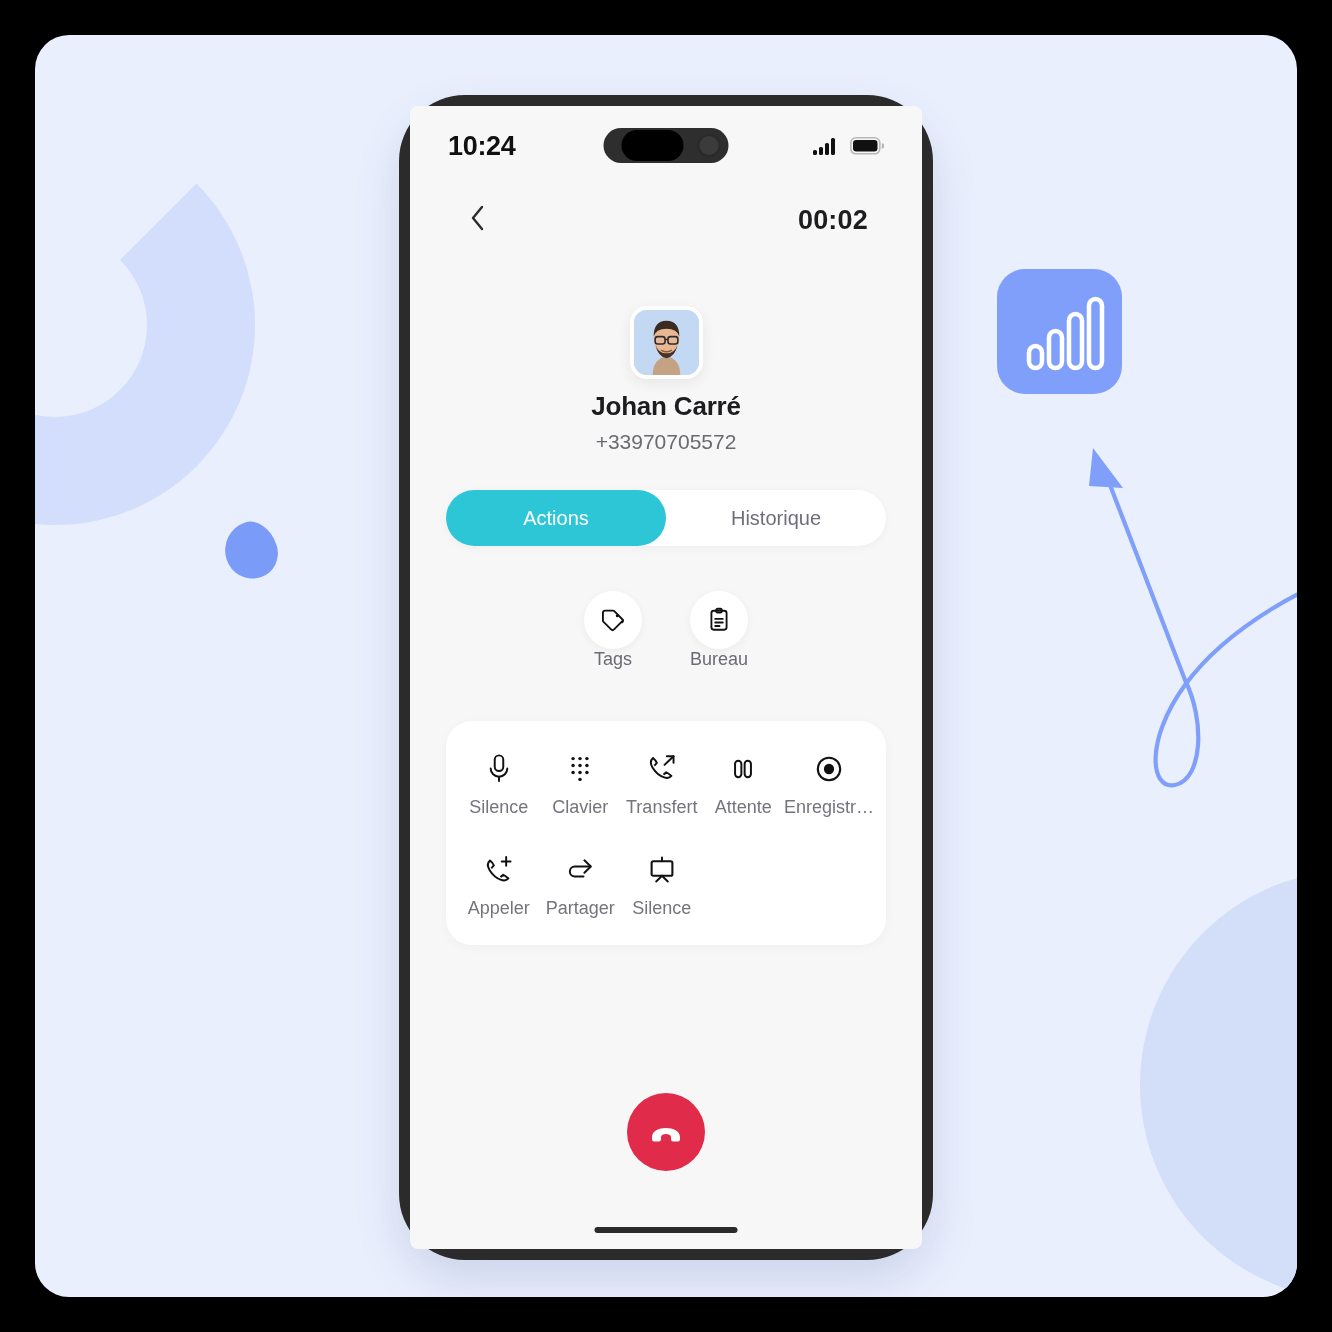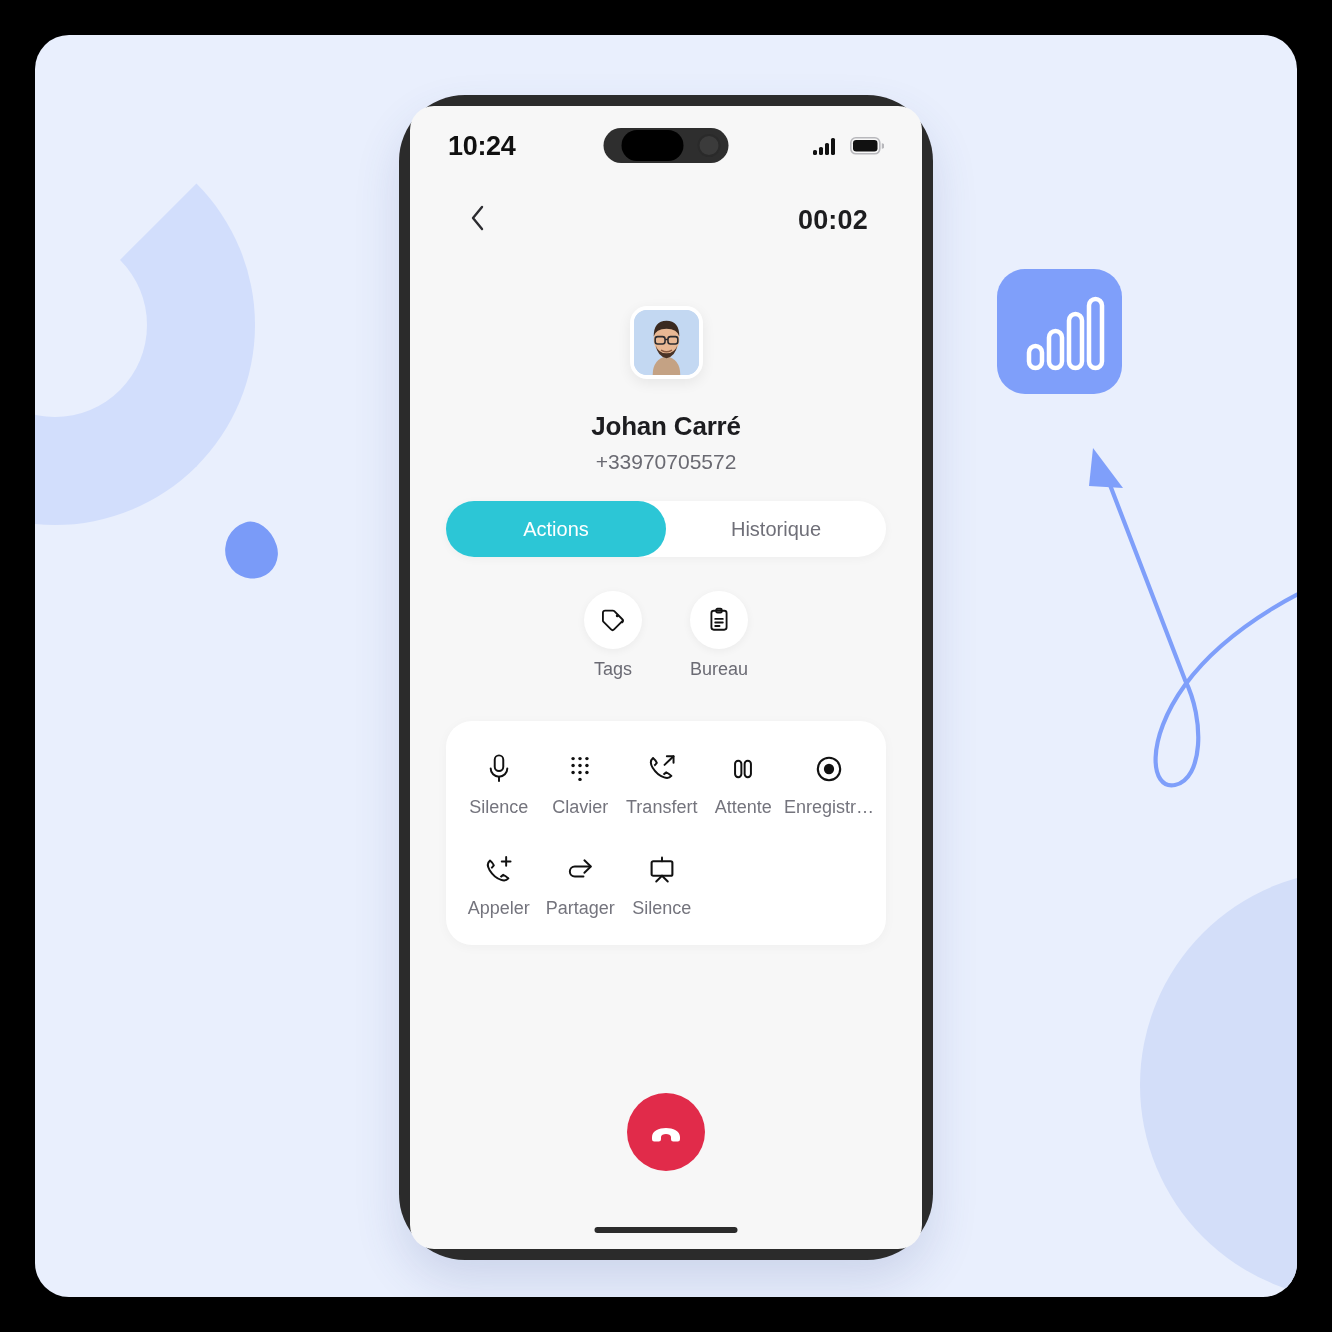--- a/index.html
+++ b/index.html
@@ -65,21 +65,21 @@
     width: 534px; height: 1165px;
     background: #2b2b2b;
     border-radius: 66px;
     padding: 11px;
     box-shadow: 0 22px 46px rgba(60,80,140,.16);
   }
   #screen {
     position: relative;
     width: 100%; height: 100%;
     background: #f7f7f7;
-    border-radius: 24px;
+    border-radius: 8px;
     overflow: hidden;
   }
 
   
   #status-bar {
     position: absolute; top: 0; left: 0; right: 0; height: 72px;
     display: flex; align-items: center; justify-content: space-between;
     padding: 0 38px;
   }
   #status-time {
@@ -128,32 +128,32 @@
     padding: 4px;
     box-shadow: 0 4px 14px rgba(0,0,0,.07);
   }
   #avatar-img {
     width: 100%; height: 100%;
     border-radius: 13px;
     background: #c3d8f2;
     overflow: hidden; position: relative;
   }
   #contact-name {
-    margin-top: 32px;
+    margin-top: 12px;
     font-size: 26px; font-weight: 700; color: #1d1d20;
     letter-spacing: -.2px;
   }
   #contact-phone {
     margin-top: 8px;
     font-size: 21px; color: #6a6a72; font-weight: 400;
   }
 
   
   #tabs {
-    position: absolute; top: 395px; left: 36px; right: 36px;
+    position: absolute; top: 384px; left: 36px; right: 36px;
     height: 56px;
     background: #fff;
     border-radius: 28px;
     display: flex;
     box-shadow: 0 2px 10px rgba(0,0,0,.04);
   }
   .tab {
     flex: 1; display: flex; align-items: center; justify-content: center;
     font-size: 20px; color: #6f6f78; border-radius: 28px;
     cursor: pointer;
@@ -165,21 +165,21 @@
     position: absolute; top: 485px; left: 0; right: 0;
     display: flex; justify-content: center; gap: 48px;
   }
   .quick-item { display: flex; flex-direction: column; align-items: center; cursor: pointer; }
   .quick-circle {
     width: 58px; height: 58px; border-radius: 50%;
     background: #fff;
     display: flex; align-items: center; justify-content: center;
     box-shadow: 0 2px 9px rgba(0,0,0,.05);
   }
-  .quick-label { margin-top: 10px; font-size: 18px; color: #6b6b74; }
+  .quick-label { font-size: 18px; color: #6b6b74; }
 
   
   #action-card {
     position: absolute; top: 615px; left: 36px; right: 36px;
     background: #fff;
     border-radius: 26px;
     padding: 30px 12px 26px;
     display: grid;
     grid-template-columns: repeat(5, 1fr);
     row-gap: 34px;

